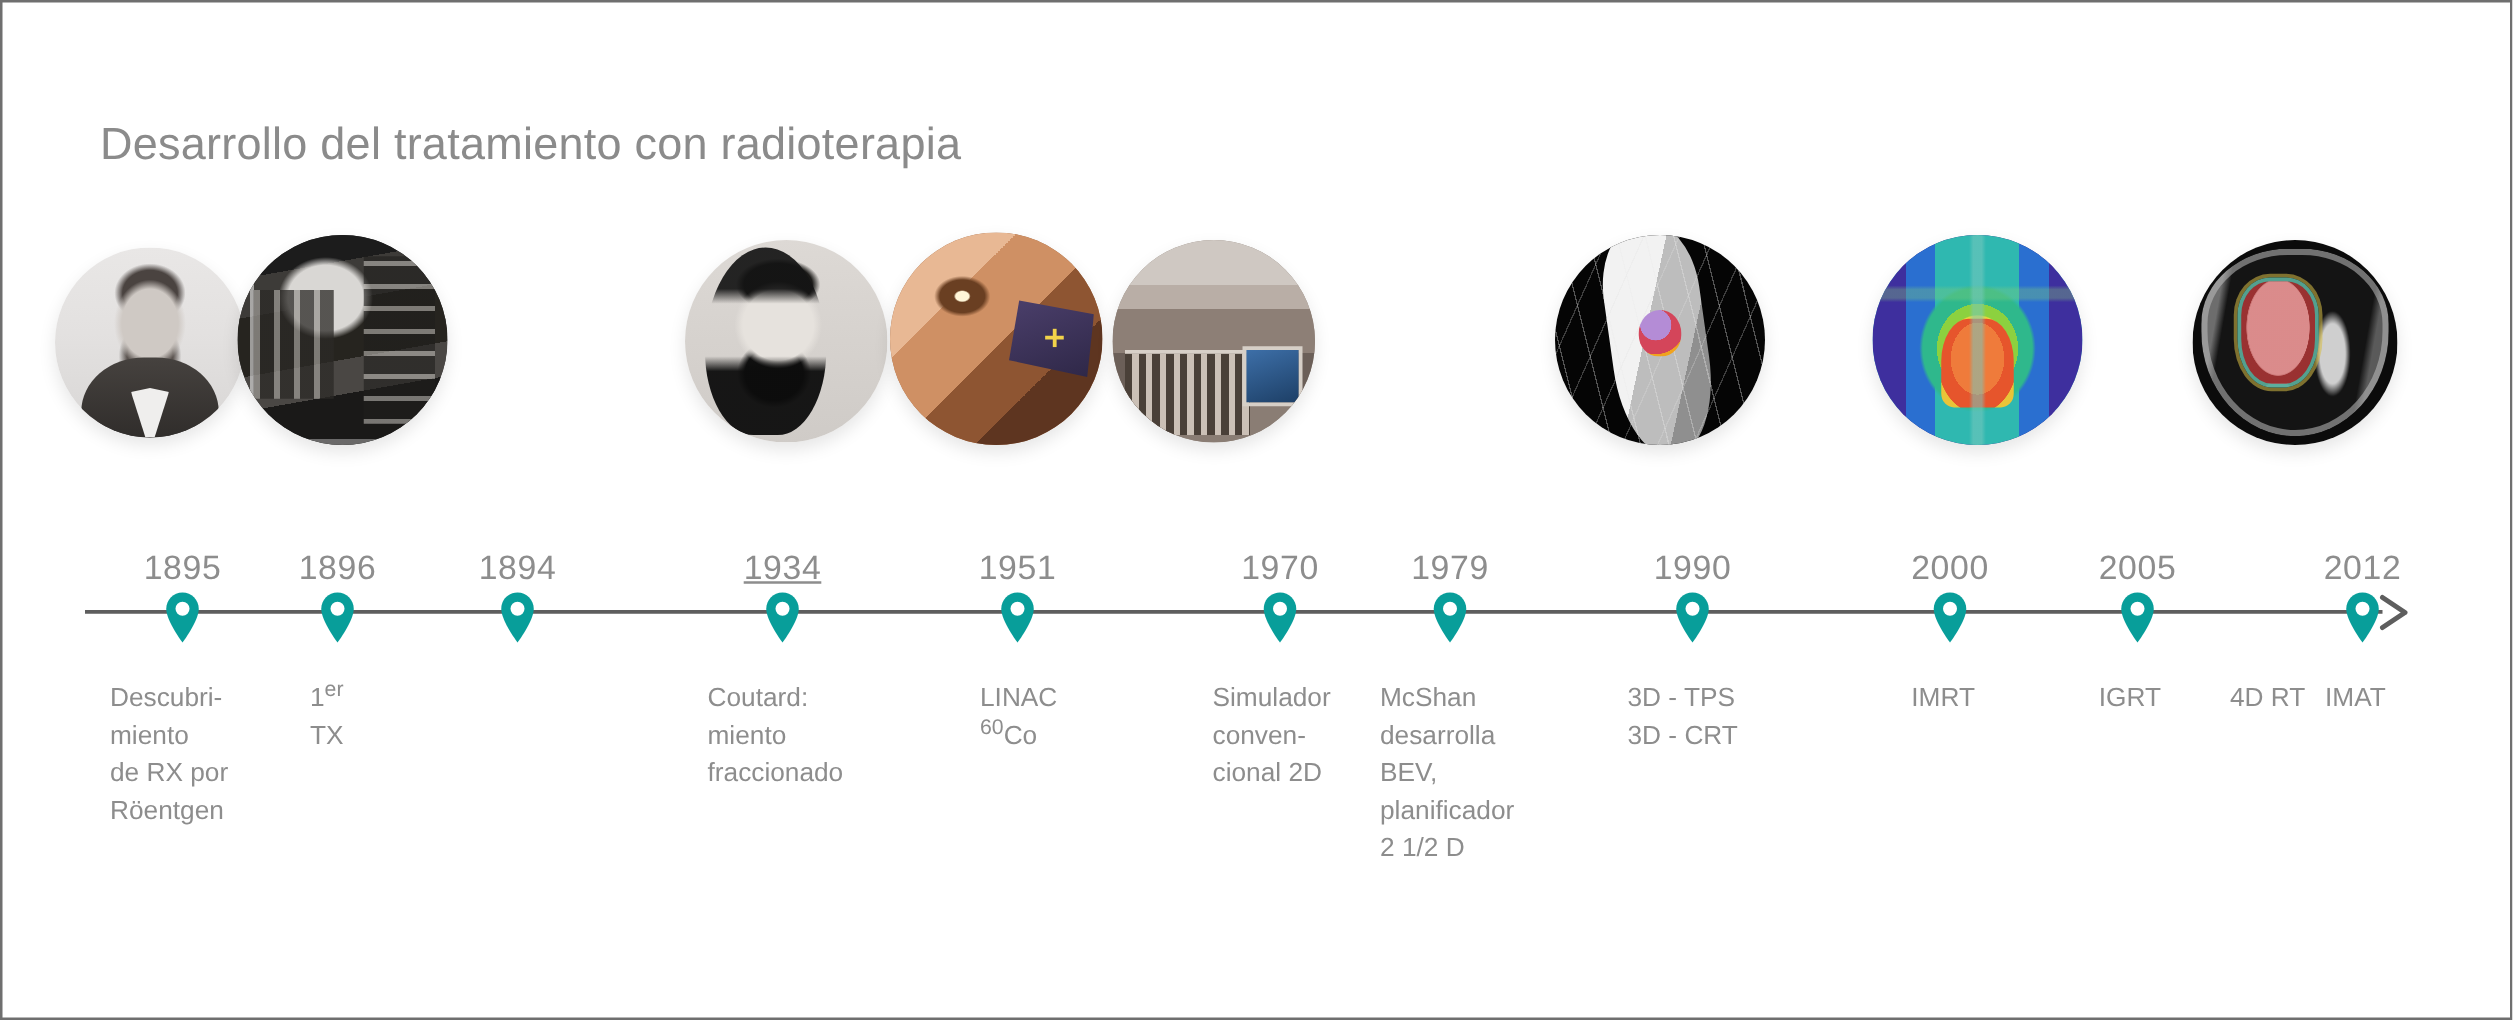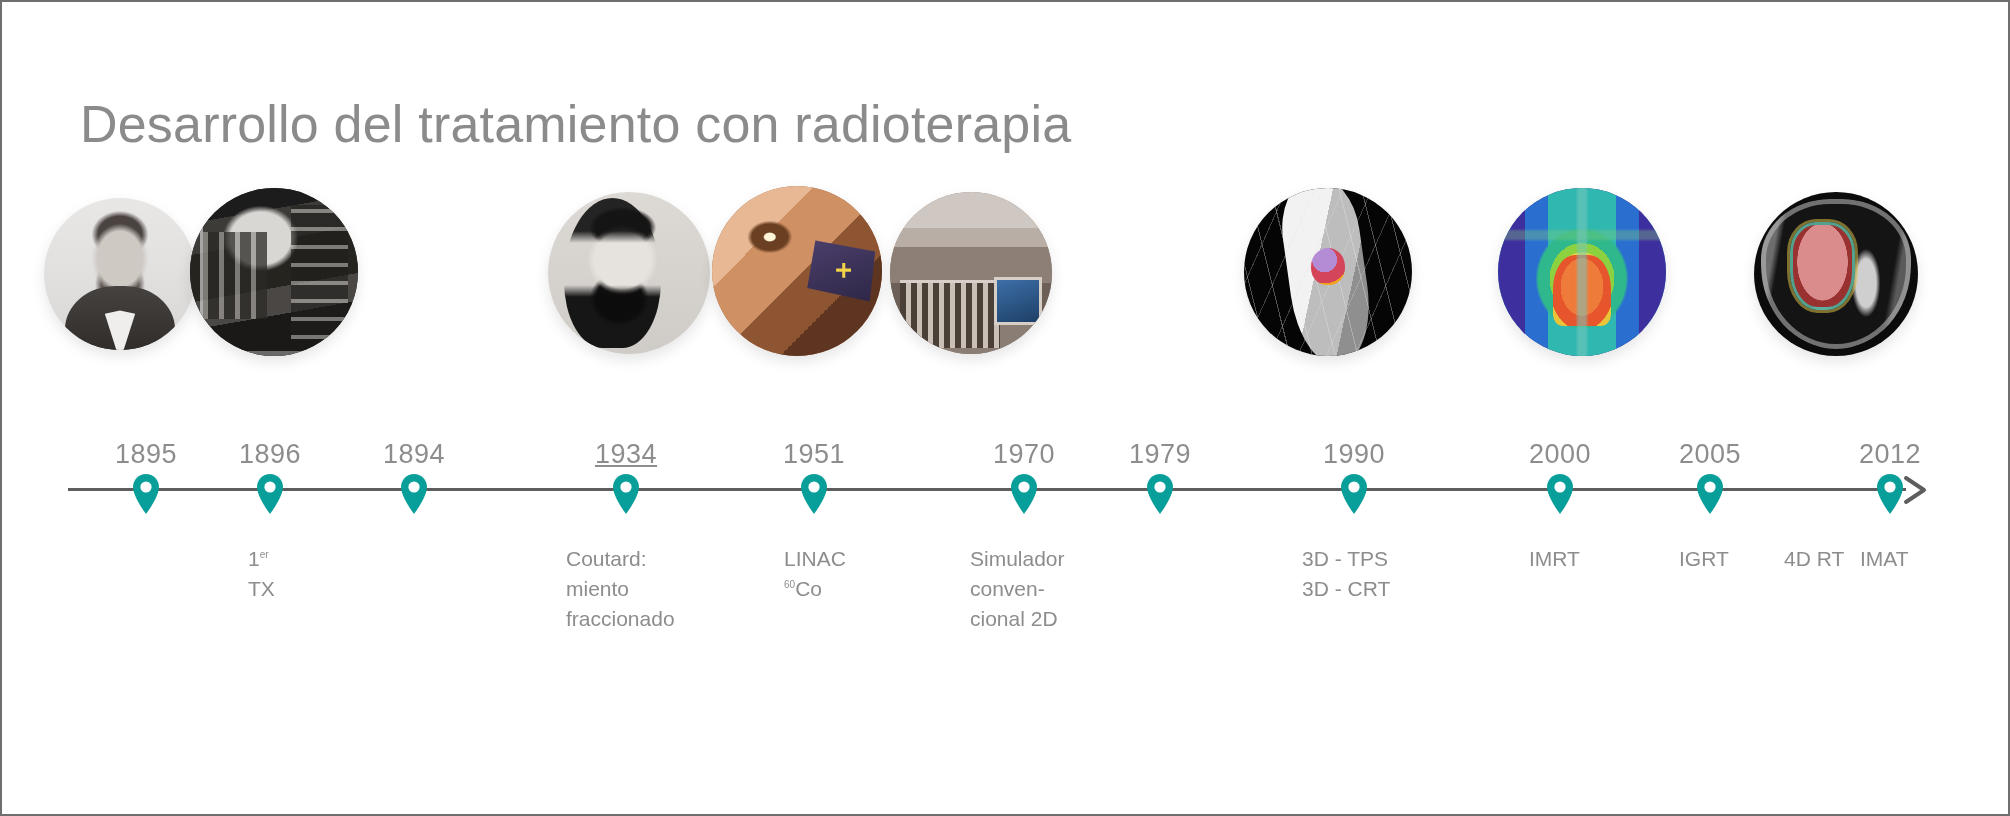--- a/index.html
+++ b/index.html
@@ -16,21 +16,21 @@
     height: 816px;
     background: #ffffff;
     border: 2px solid #6f6f6f;
     box-sizing: border-box;
     overflow: hidden;
   }
   #title {
     position: absolute;
     left: 78px;
     top: 92px;
-    font-size: 52px;
+    font-size: 36px;
     font-weight: 400;
     letter-spacing: 0.2px;
     color: #8b8b8b;
     white-space: nowrap;
   }
 
   
   .circle {
     position: absolute;
     border-radius: 50%;
@@ -259,21 +259,21 @@
     white-space: nowrap;
     letter-spacing: .5px;
   }
   .caption {
     position: absolute;
     font-size: 21px;
     line-height: 30px;
     color: #8d8d8d;
   }
   .caption sup {
-    font-size: 10px;
+    font-size: 17px;
     vertical-align: super;
     line-height: 0;
   }
 </style>
 </head>
 <body>
 
 <div id="frame">
 
   <div id="title">Desarrollo del tratamiento con radioterapia</div>
@@ -391,20 +391,26 @@
       <circle cx="16" cy="15" r="5.6" fill="#ffffff"></circle>
     </svg>
   </div>
   <div class="pin" style="left:1888px; top:470px;">
     <svg viewBox="0 0 32 44" width="32" height="44" aria-hidden="true">
       <path d="M16 2C8.8 2 3 7.8 3 15c0 9.8 13 27 13 27s13-17.2 13-27C29 7.8 23.2 2 16 2z" fill="#089e9a"></path>
       <circle cx="16" cy="15" r="5.6" fill="#ffffff"></circle>
     </svg>
   </div>
 
+  <div class="caption" style="left:86px; top:542px; width:150px;">
+    <div>Descubri-</div>
+    <div>miento</div>
+    <div>de RX por</div>
+    <div>Röentgen</div>
+  </div>
 
   <div class="caption" style="left:246px; top:542px; width:100px;">
     <div><span>1</span><sup>er</sup></div>
     <div>TX</div>
   </div>
 
 
   <div class="caption" style="left:564px; top:542px; width:180px;">
     <div>Coutard:</div>
     <div>miento</div>
@@ -415,20 +421,27 @@
     <div>LINAC</div>
     <div><sup>60</sup><span>Co</span></div>
   </div>
 
   <div class="caption" style="left:968px; top:542px; width:150px;">
     <div>Simulador</div>
     <div>conven-</div>
     <div>cional 2D</div>
   </div>
 
+  <div class="caption" style="left:1102px; top:542px; width:160px;">
+    <div>McShan</div>
+    <div>desarrolla</div>
+    <div>BEV,</div>
+    <div>planificador</div>
+    <div>2 1/2 D</div>
+  </div>
 
   <div class="caption" style="left:1300px; top:542px; width:140px;">
     <div>3D - TPS</div>
     <div>3D - CRT</div>
   </div>
 
   <div class="caption" style="left:1527px; top:542px; width:100px;">
     <div>IMRT</div>
   </div>
 

